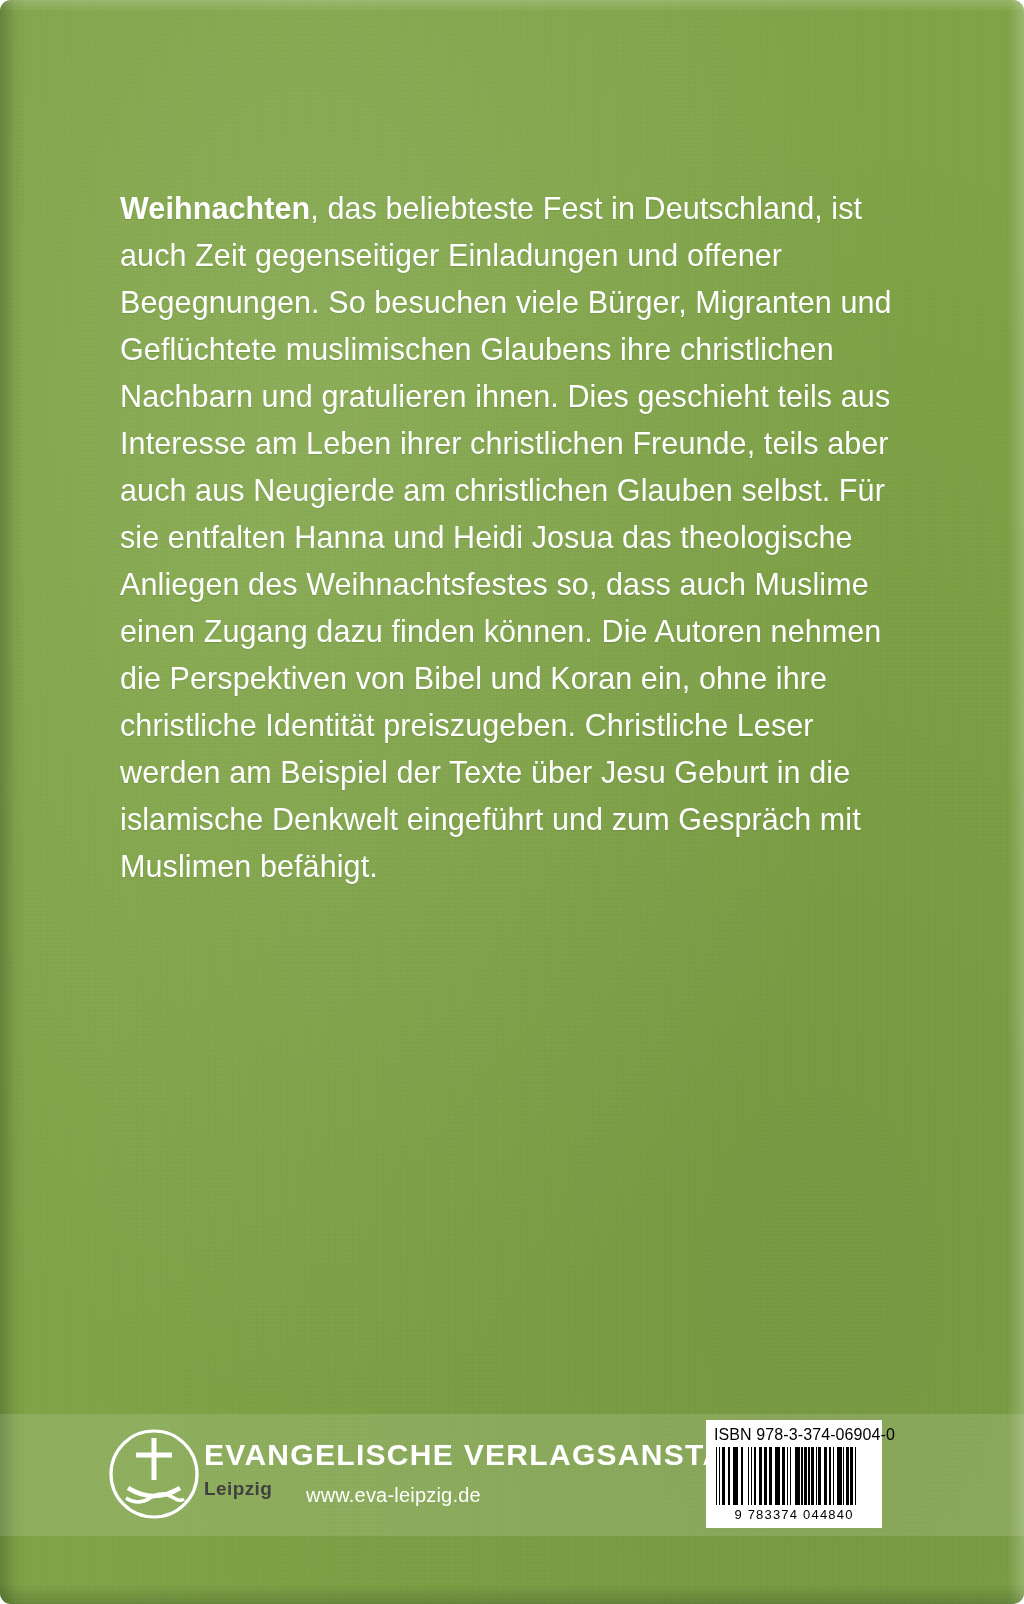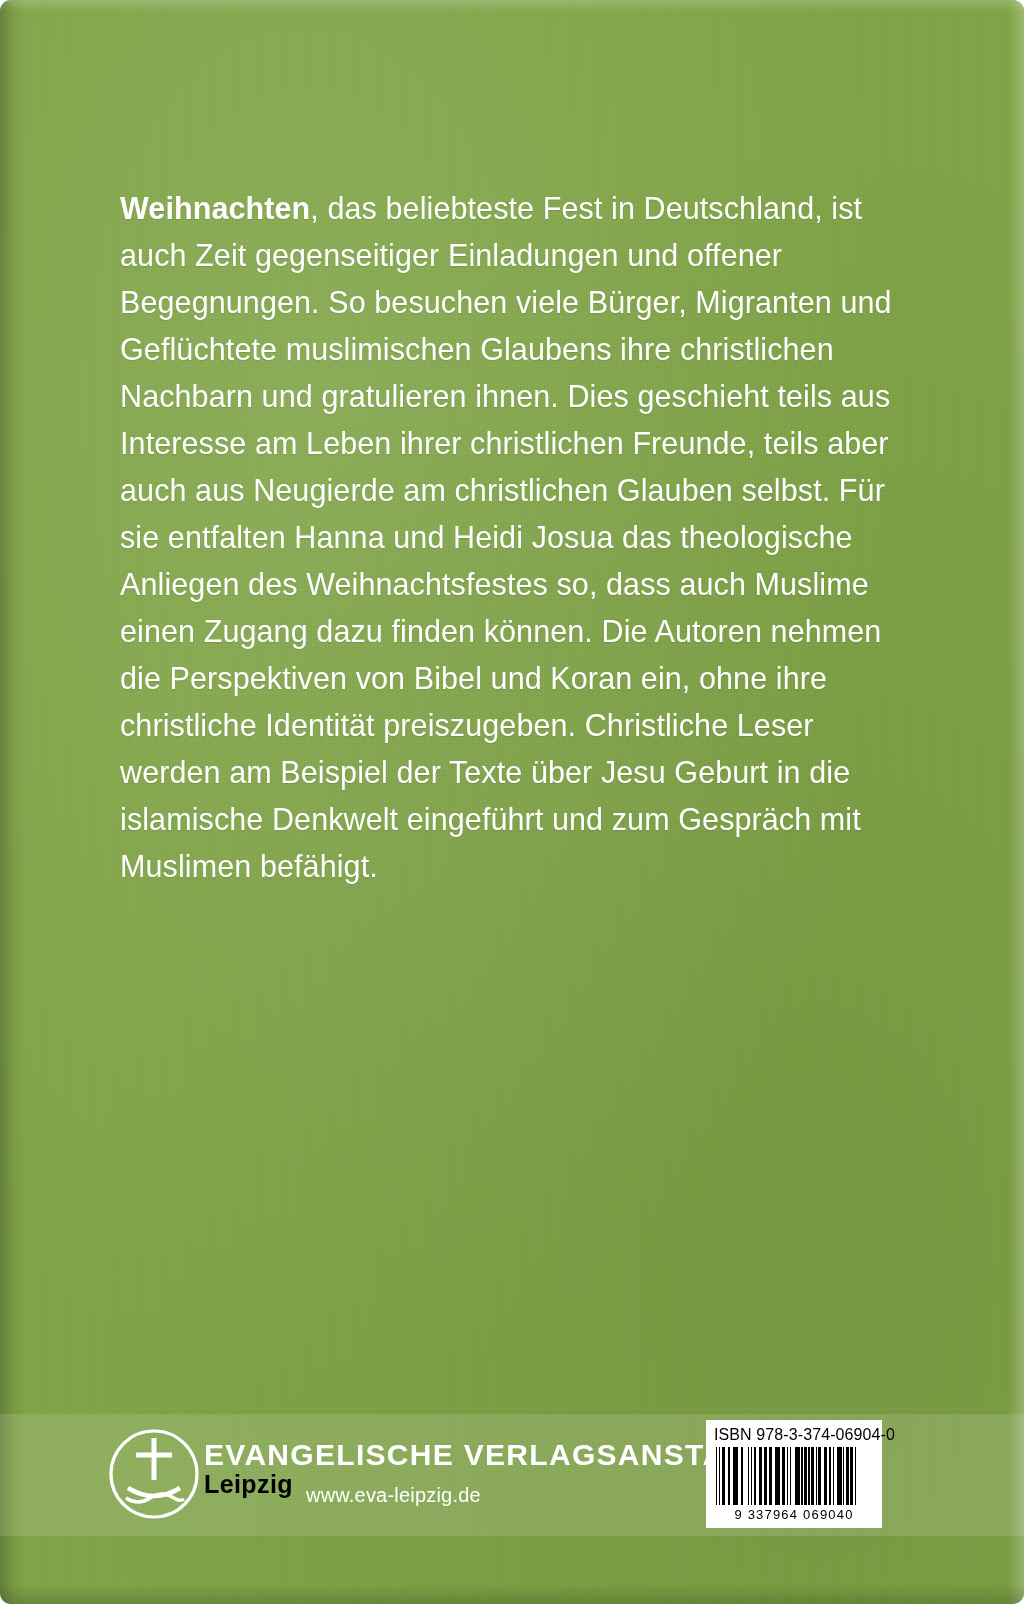--- a/index.html
+++ b/index.html
@@ -115,23 +115,23 @@
     top: 24px;
     color: #ffffff;
     font-size: 30px;
     letter-spacing: 1.3px;
     font-weight: 700;
     white-space: nowrap;
   }
   .pub-city {
     position: absolute;
     left: 204px;
-    top: 56px;
-    color: #000000;
-    font-size: 25px;
+    top: 64px;
+    color: #404040;
+    font-size: 19px;
     font-weight: 700;
     letter-spacing: 0.4px;
   }
   .pub-url {
     position: absolute;
     left: 306px;
     top: 70px;
     color: #ffffff;
     font-size: 20px;
     font-weight: 400;
@@ -271,19 +271,19 @@
             <i style="width: 1.45px; background: transparent;"></i>
             <i style="width: 1.45px; background: rgb(0, 0, 0);"></i>
             <i style="width: 1.45px; background: transparent;"></i>
             <i style="width: 2.9px; background: rgb(0, 0, 0);"></i>
             <i style="width: 1.45px; background: transparent;"></i>
             <i style="width: 1.45px; background: rgb(0, 0, 0);"></i>
             <i style="width: 1.45px; background: rgb(0, 0, 0);"></i>
             <i style="width: 1.45px; background: transparent;"></i>
             <i style="width: 1.45px; background: rgb(0, 0, 0);"></i>
           </div>
-        <div class="barcode-digits">9 337964 069040</div>
+        <div class="barcode-digits">9 783374 044840</div>
       </div>
 
     </div>
   </div>
 
 </div>
 
 </body></html>

